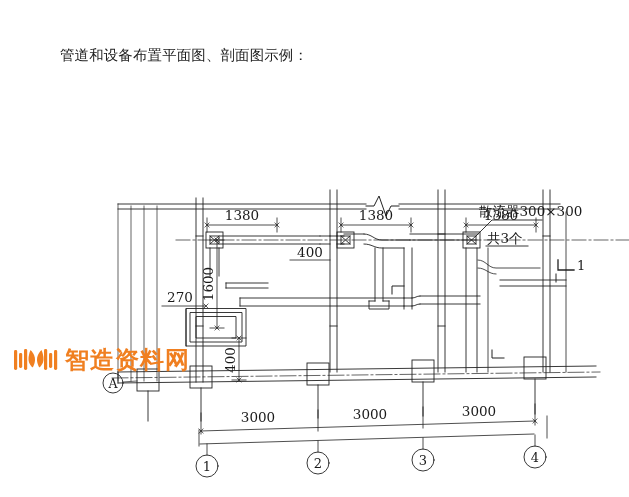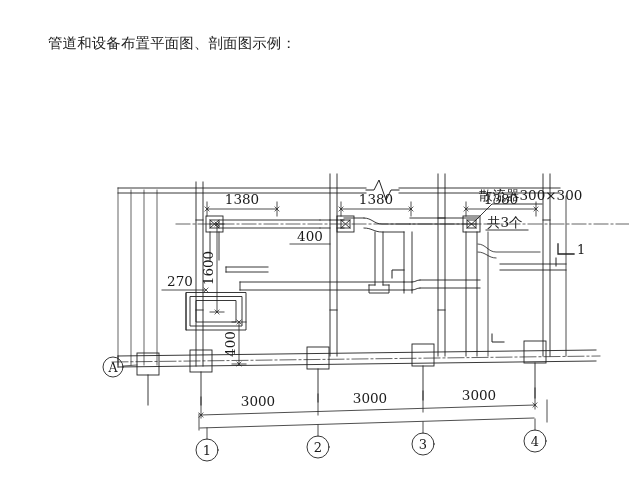--- a/index.html
+++ b/index.html
@@ -30,30 +30,30 @@
     top: 26px;
     width: 548px;
   }
   .para {
     font-family: "DejaVu Serif", "Liberation Serif", serif;
     font-size: 14.4px;
     line-height: 27px;
     color: #1c1c1c;
     letter-spacing: 0.2px;
     text-align: justify;
-    margin: 4px;
+    margin: 16px;
   }
   .para.first { margin-bottom: 33px; text-indent: 0; }
   .para.second { text-indent: 2em; }
 
   
   #drawing {
     position: absolute;
     left: 0;
-    top: 160px;
+    top: 176px;
     width: 629px;
     height: 321px;
   }
   #drawing svg { display: block; }
 
   
   #watermark {
     position: absolute;
     left: 14px;
     top: 343px;
@@ -380,14 +380,29 @@
         <text x="207" y="295" font-size="13" text-anchor="middle">1</text>
         <text x="318" y="292" font-size="13" text-anchor="middle">2</text>
         <text x="423" y="289" font-size="13" text-anchor="middle">3</text>
         <text x="535" y="286" font-size="13" text-anchor="middle">4</text>
 
         <text x="113" y="212" font-size="12.5" text-anchor="middle">A</text>
       </g>
     </svg>
   </div>
 
+  <div id="watermark">
+    <svg class="wm-mark" viewBox="0 0 44 27" xmlns="http://www.w3.org/2000/svg">
+      <g fill="#f07f20">
+        <rect x="0" y="3" width="3.2" height="20" rx="1.4"></rect>
+        <rect x="5" y="6" width="3.2" height="15" rx="1.4"></rect>
+        <rect x="10" y="2" width="3.2" height="21" rx="1.4"></rect>
+        <rect x="30" y="2" width="3.2" height="21" rx="1.4"></rect>
+        <rect x="35" y="6" width="3.2" height="15" rx="1.4"></rect>
+        <rect x="40" y="3" width="3.2" height="20" rx="1.4"></rect>
+        <path d="M16.5,3 C16.5,3 21,7 21,12.5 C21,17 18.6,20.5 18.6,20.5 C18.6,20.5 14.5,17.5 14.5,12 C14.5,7.5 16.5,3 16.5,3 Z"></path>
+        <path d="M27.5,3 C27.5,3 23,7 23,12.5 C23,17 25.4,20.5 25.4,20.5 C25.4,20.5 29.5,17.5 29.5,12 C29.5,7.5 27.5,3 27.5,3 Z"></path>
+      </g>
+    </svg>
+    <span class="wm-text">智造资料网</span>
+  </div>
 
 </div>
 
 </body></html>

